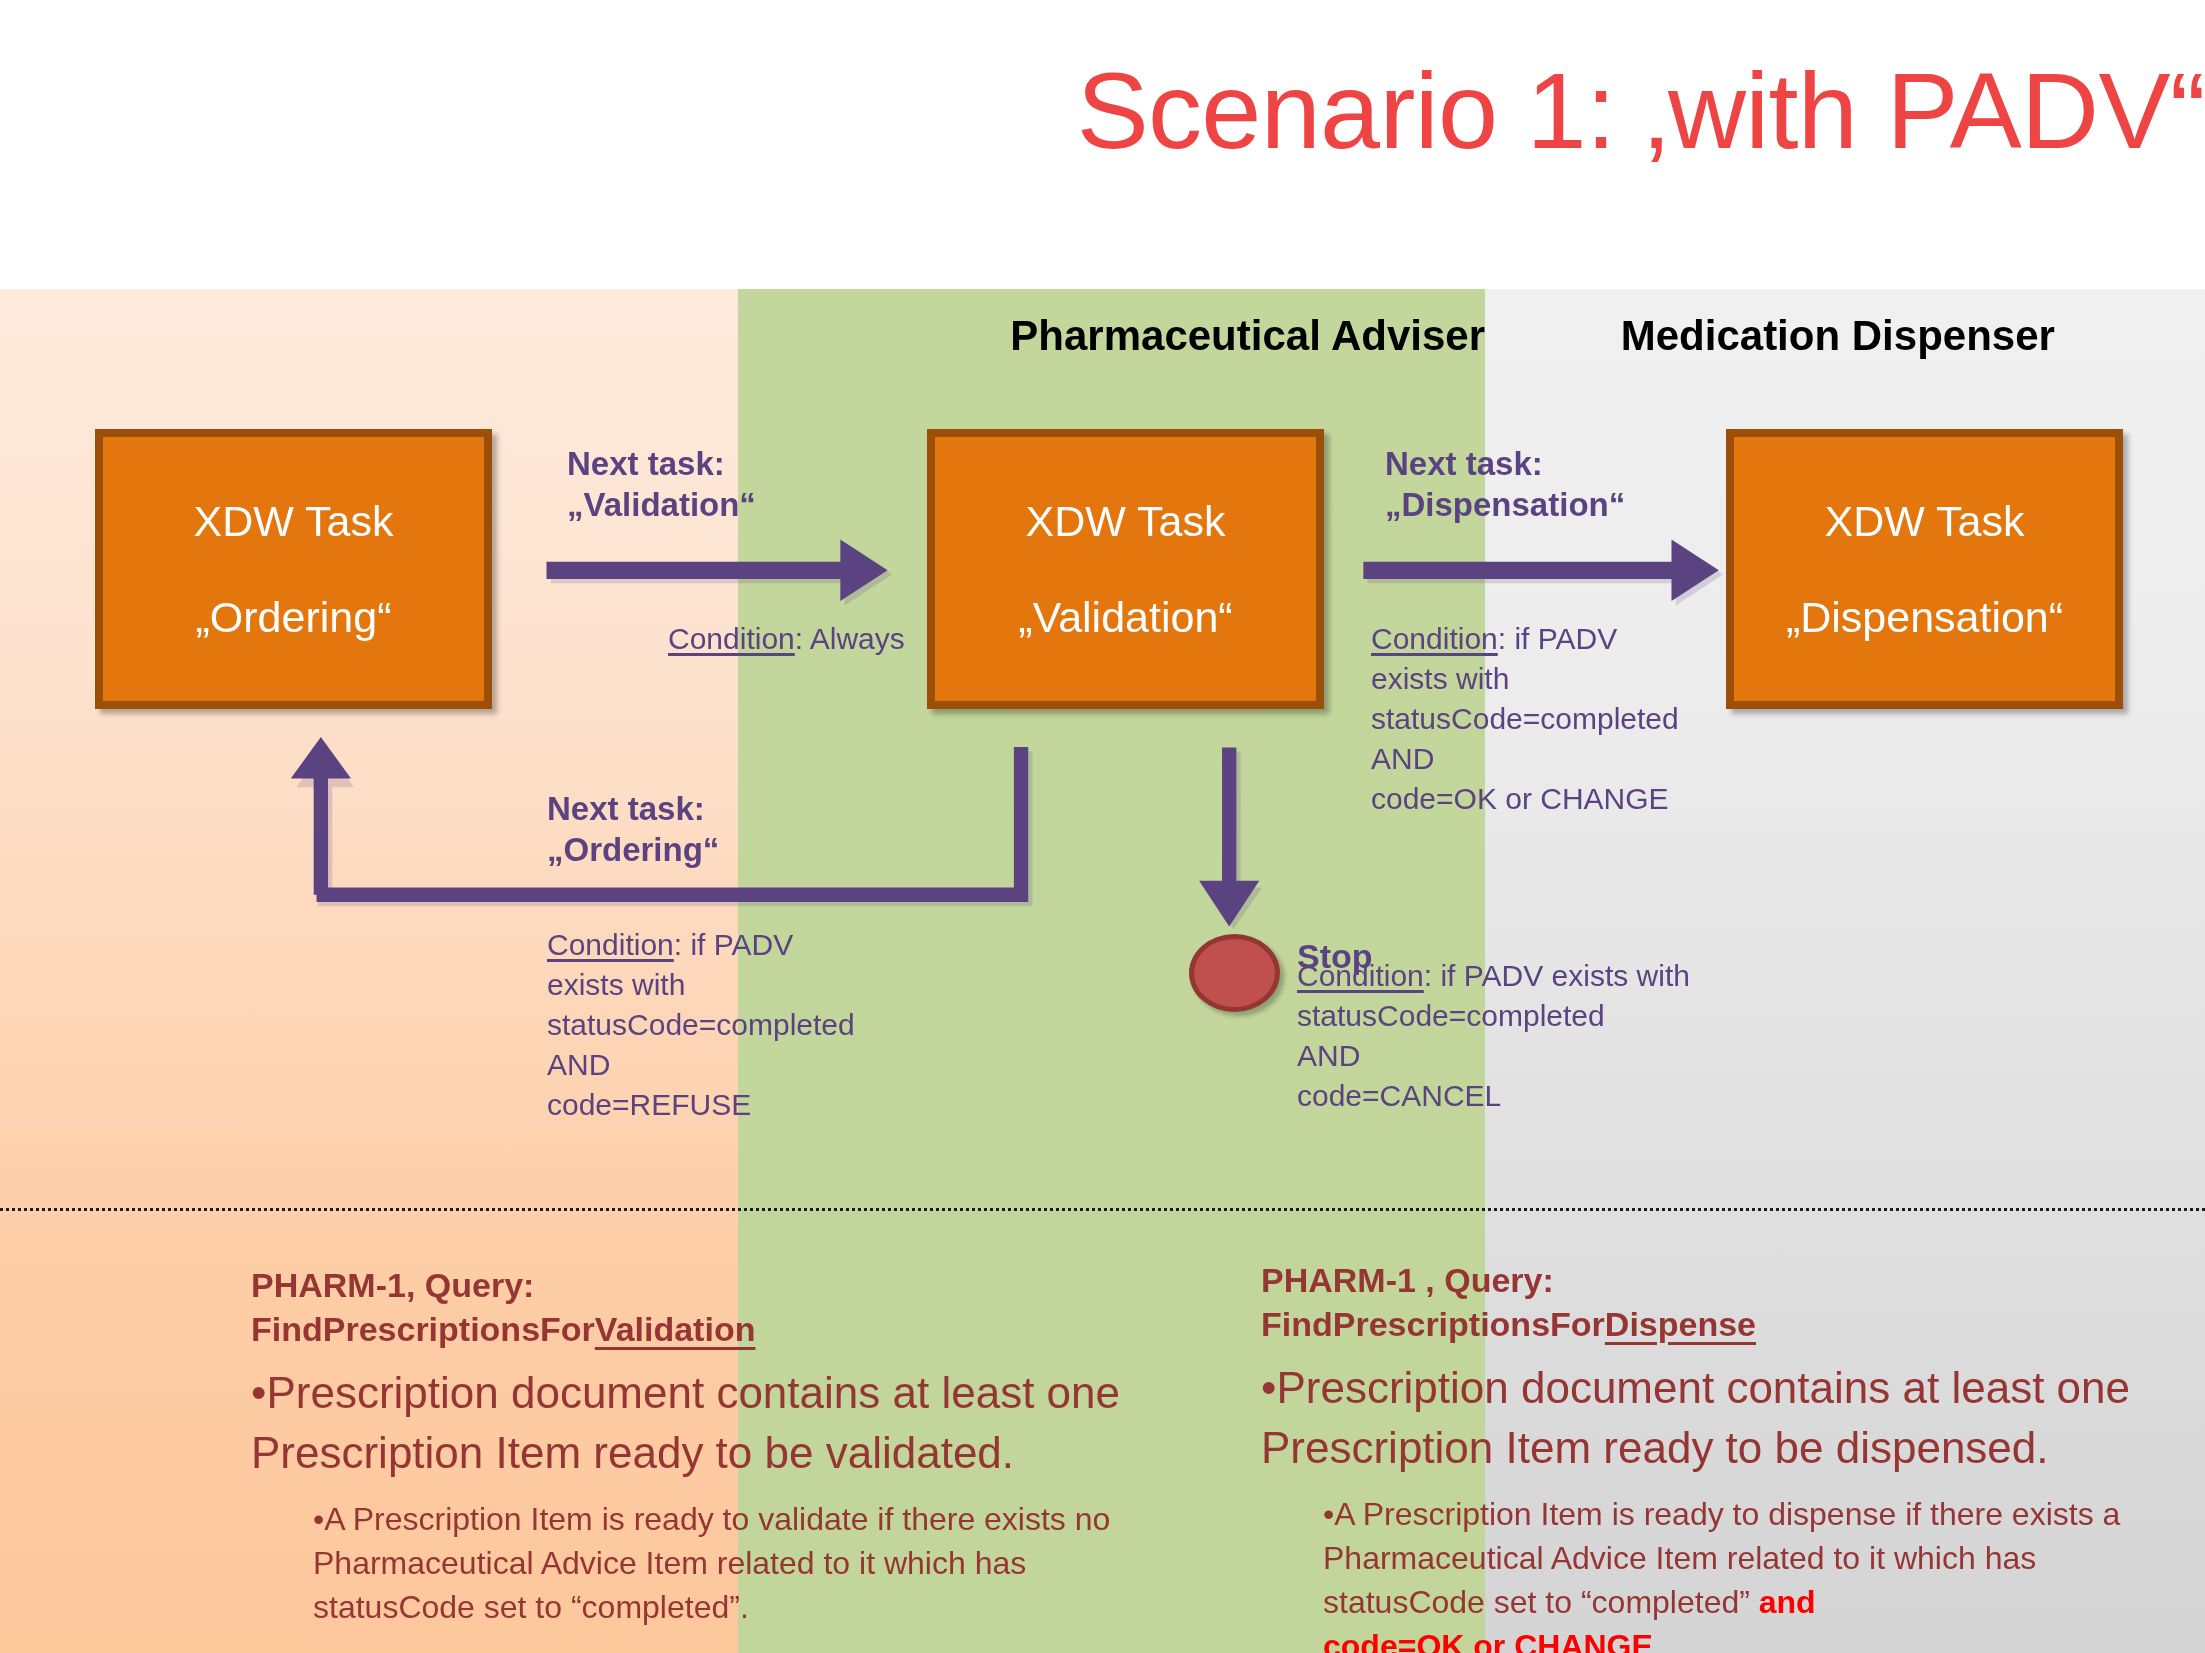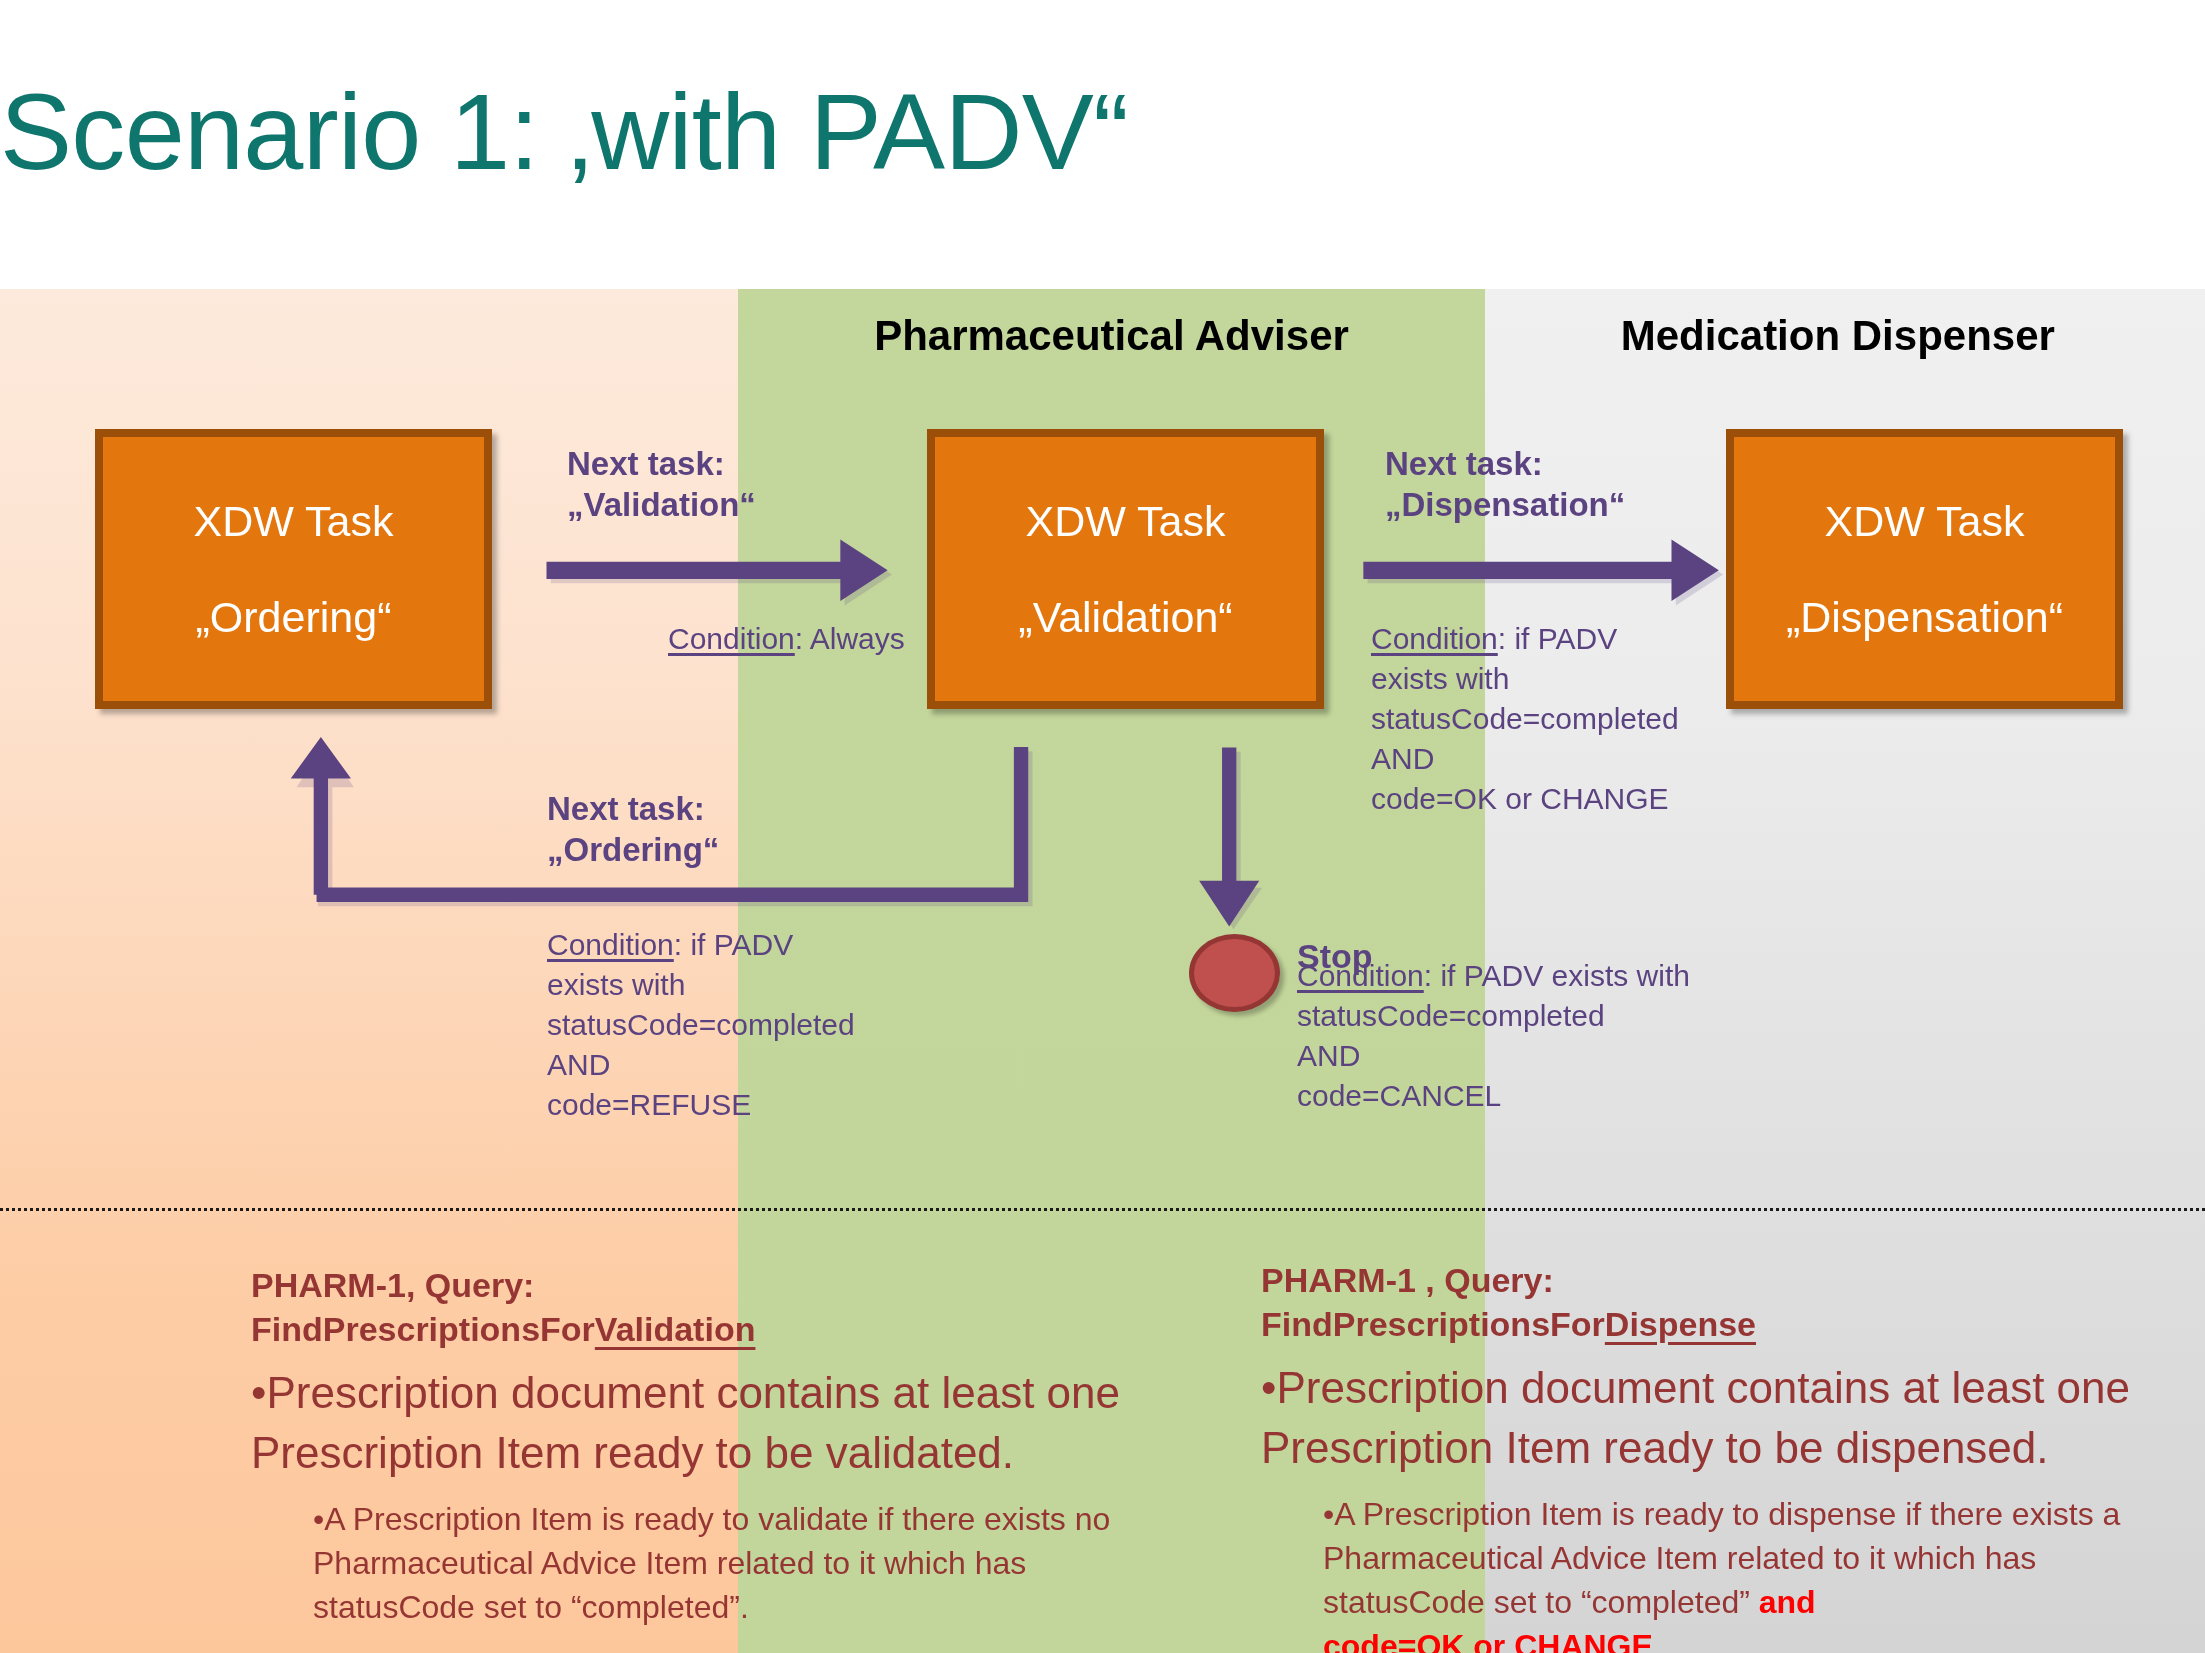--- a/index.html
+++ b/index.html
@@ -7,43 +7,43 @@
     width:2205px;height:1654px;
     background:#ffffff;
     font-family:"Liberation Sans", sans-serif;
     overflow:hidden;
     position:relative;
   }
   #stage{position:absolute;left:0;top:0;width:2205px;height:1654px;}
 
   
   .title{
-    position:absolute;left:0;top:75px;width:2205px;
-    text-align:left;
+    position:absolute;left:0;top:54px;width:2205px;
+    text-align:right;
     font-size:108px;
     line-height:1.05;
-    color:#0f766e;
+    color:#ef4444;
     font-weight:400;
     letter-spacing:-0.7px;
     white-space:nowrap;
   }
 
   
   .lane{position:absolute;top:289px;height:1365px;}
   .lane-a{left:0px;   width:738px; background:linear-gradient(to bottom,#fdeadc 0%,#fde2ce 28%,#fdcda6 72%,#fdc79c 100%);}
   .lane-b{left:738px;width:747px; background:linear-gradient(to bottom,#c3d69b 0%,#c2d59a 100%);}
   .lane-c{left:1485px;width:720px; background:linear-gradient(to bottom,#f0f0f0 0%,#ececec 30%,#d4d4d4 100%);}
 
   .lane-head{
     position:absolute;top:312px;
     font-size:42px;font-weight:bold;color:#000000;
     white-space:nowrap;
   }
   .lh-a{left:23px;}
-  .lh-b{left:738px;width:747px;text-align:center;}
+  .lh-b{left:738px;width:747px;text-align:right;}
   .lh-c{left:1485px;width:720px;text-align:center;padding-right:14.4px;box-sizing:border-box;}
 
   
   .taskbox{
     position:absolute;
     background:#e3760d;
     border:8.6px solid #9c4f08;
     box-shadow:5px 5px 5px rgba(0,0,0,0.28);
     color:#ffffff;
     display:flex;flex-direction:column;

